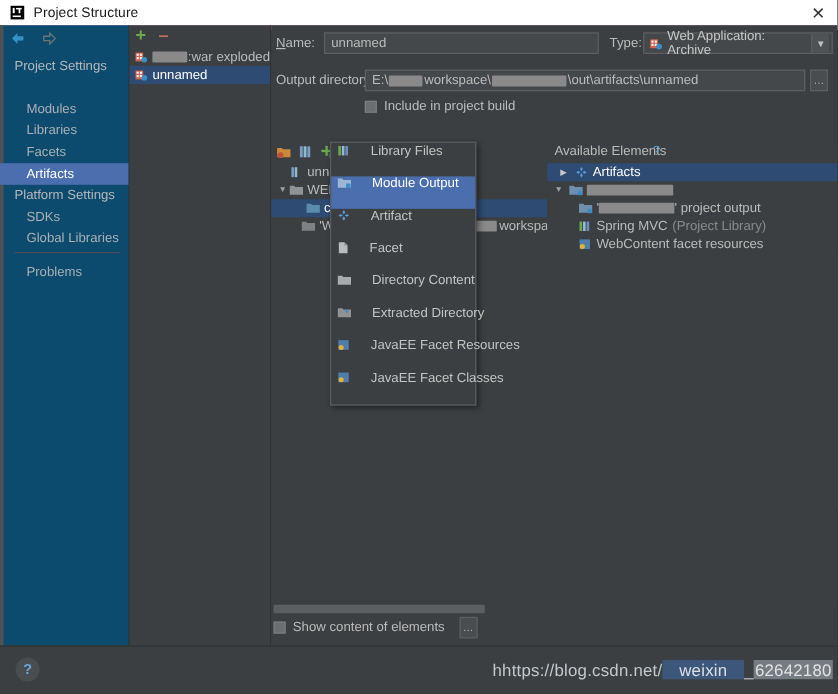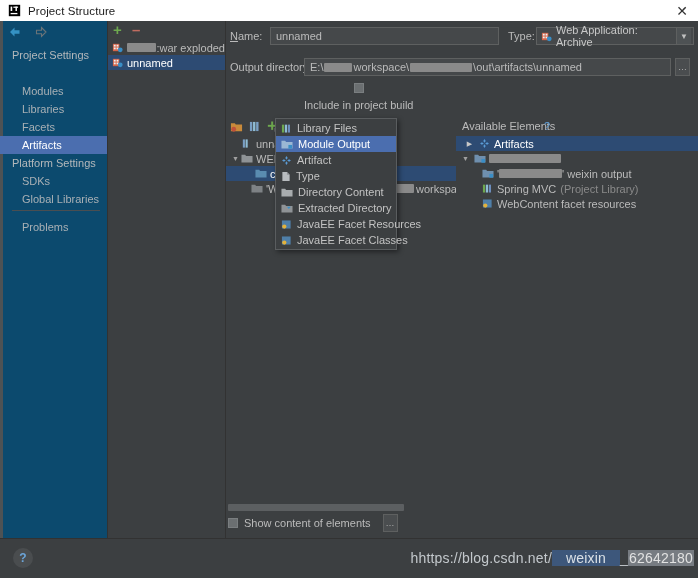--- a/index.html
+++ b/index.html
@@ -154,21 +154,21 @@
   .watermark .hl{background:#3e5a80;color:#e8eef4;padding:0 14px;}
   .watermark .hl2{background:#7d8288;color:#f0f0f0;padding:0 1px;}
 
   
   .menu{
     position:absolute;left:275px;top:118px;width:122px;
     background:#3c3f41;border:1px solid #5a5d5f;box-shadow:2px 2px 5px rgba(0,0,0,.45);
     padding:1px 0;box-sizing:border-box;z-index:50;
   }
   .menu-item{
-    height:16px;display:flex;align-items:center;gap:5px;padding-left:5px;
+    height:27px;display:flex;gap:17px;padding-left:5px;
     font-size:11px;color:#c3c3c3;box-sizing:border-box;white-space:nowrap;
   }
   .menu-item.highlighted{background:#4b6eaf;color:#ffffff;}
 
   
   .frame-l{position:absolute;left:0;top:21px;width:2px;height:517px;background:#4e5254;}
   .frame-b{position:absolute;left:0;top:573px;width:698px;height:5px;background:#3c3f41;}
 </style>
 </head>
 <body>
@@ -287,21 +287,21 @@
     <div style="position:absolute;left:4px;top:40px;" class="lbl">Output directory:</div>
     <div class="field" style="position:absolute;left:78px;top:37px;width:367px;display:flex;align-items:center;">
       <span>E:\</span>
       <span class="redact" style="width:28px;margin:0 1px"></span>
       <span>workspace\</span>
       <span class="redact" style="width:62px;margin:0 1px"></span>
       <span>\out\artifacts\unnamed</span>
     </div>
     <div class="btn-dots" style="position:absolute;left:449px;top:37px;">…</div>
 
-    <div style="position:absolute;left:78px;top:62px;display:flex;align-items:center;gap:6px;flex-direction:column;">
+    <div style="position:absolute;left:78px;top:62px;display:flex;align-items:center;gap:6px;">
       <span class="cbox"></span>
       <span class="lbl">Include in project build</span>
     </div>
 
     <div class="tabs">
       <div class="tab active">Output Layout</div>
       <div class="tab">Validation</div>
       <div class="tab">Pre-processing</div>
       <div class="tab">Post-processing</div>
     </div>
@@ -389,21 +389,21 @@
     </div>
 
     <div class="avail-row" style="top:48px;padding-left:26px;">
       <svg class="ic" width="12" height="11" viewBox="0 0 13 11" style="margin-right:3px">
         <path d="M0.5 1.5h4l1 1.2h7v7h-12z" fill="#6f8fae"></path>
         <rect x="8" y="6" width="4" height="4" fill="#3a8ec6"></rect>
       </svg>
       <span>'</span>
         <span class="redact" style="width:63px"></span>
         <span>'&nbsp;</span>
-      <span>weixin output</span>
+      <span>project output</span>
     </div>
 
     <div class="avail-row" style="top:63px;padding-left:26px;">
       <svg class="ic" width="11" height="11" viewBox="0 0 12 12" style="margin-right:4px">
         <rect x="1" y="1.8" width="2.4" height="8.6" fill="#6ea84f"></rect>
         <rect x="4.2" y="1.8" width="2.4" height="8.6" fill="#8fbcd4"></rect>
         <rect x="7.4" y="1.8" width="2.4" height="8.6" fill="#6e8fbe"></rect>
       </svg>
       <span>Spring MVC</span>
       <span class="muted" style="margin-left:4px">(Project Library)</span>
@@ -445,21 +445,21 @@
         <path d="M6.8 6 8.8 4.7 10.8 6 8.8 7.3z" fill="#5a9bd5"></path>
       </svg>
       <span>Artifact</span>
     </div>
 
     <div class="menu-item">
       <svg class="ic" width="10" height="11" viewBox="0 0 11 12">
         <path d="M1.5 1h5l3 3v7h-8z" fill="#b8bcbf"></path>
         <path d="M6.5 1v3h3z" fill="#8f9396"></path>
       </svg>
-      <span>Type</span>
+      <span>Facet</span>
     </div>
 
     <div class="menu-item">
       <svg class="ic" width="12" height="11" viewBox="0 0 13 11">
         <path d="M0.5 1.5h4l1 1.2h7v7h-12z" fill="#a8acae"></path>
       </svg>
       <span>Directory Content</span>
     </div>
 
     <div class="menu-item">

